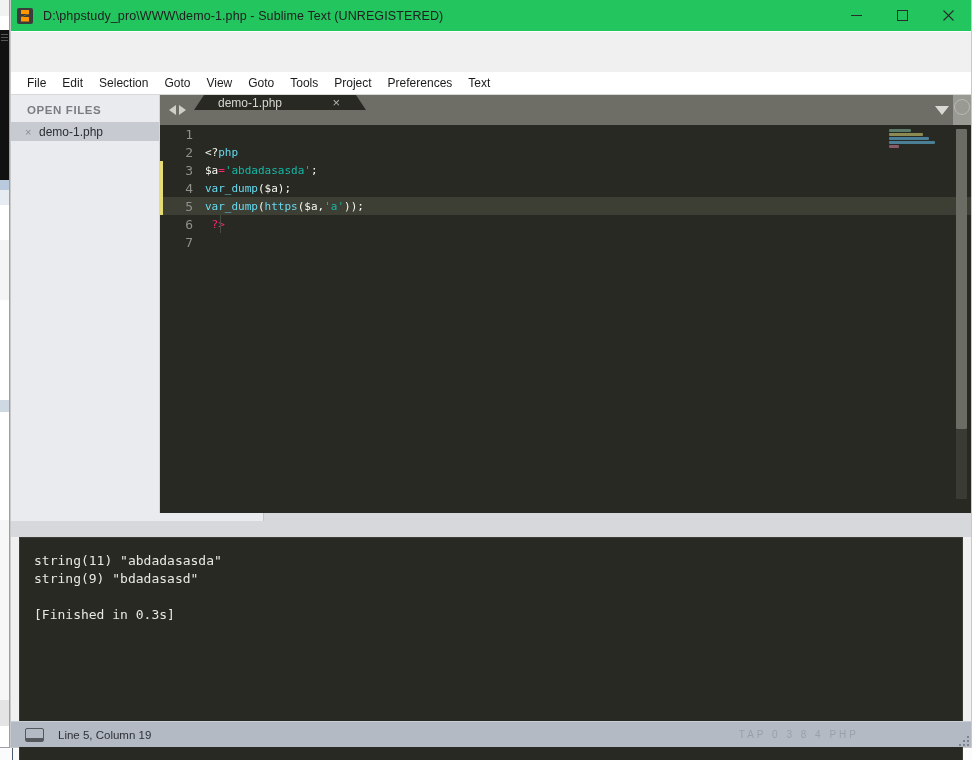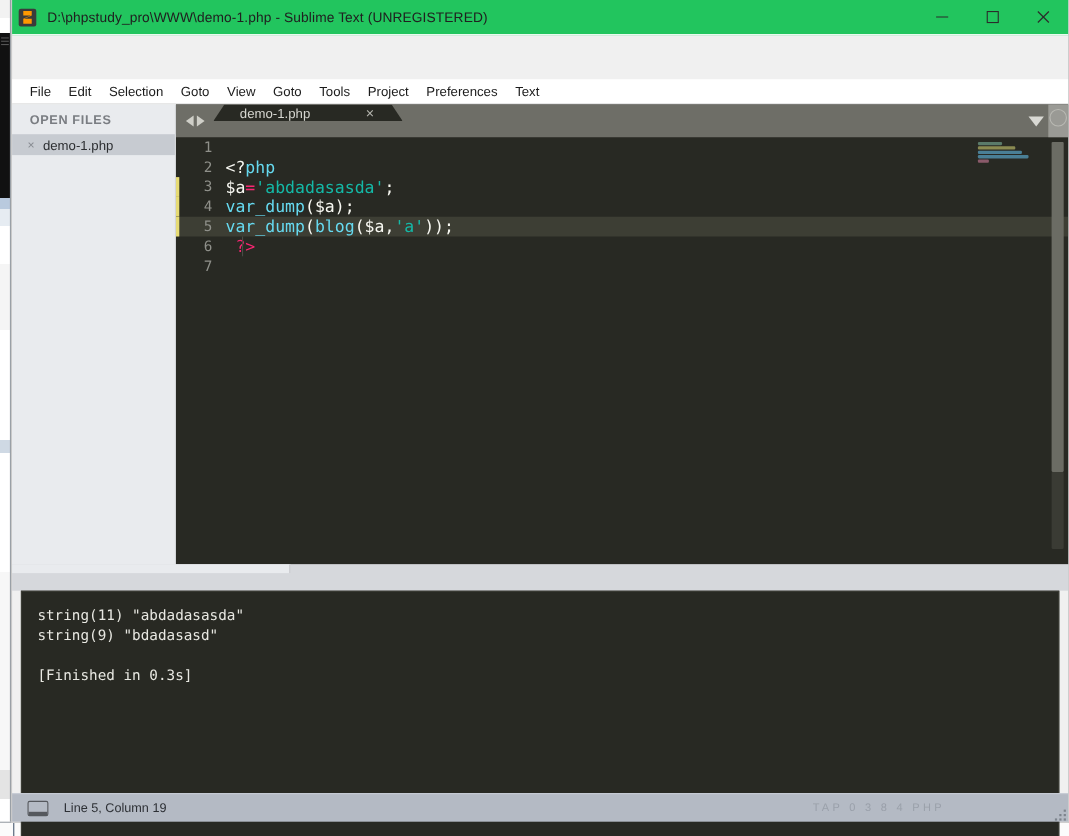--- a/index.html
+++ b/index.html
@@ -298,21 +298,21 @@
     width: 45px;
     text-align: right;
     padding-right: 12px;
     box-sizing: border-box;
     font-size: 13px;
     color: #8f908a;
     flex: none;
     font-family: "DejaVu Sans Mono", monospace;
   }
   .ctext {
-    font-size: 15px;
+    font-size: 11px;
     white-space: pre;
     color: #f8f8f2;
     font-family: "DejaVu Sans Mono", monospace;
   }
   .t-white  { color: #f8f8f2; }
   .t-fn     { color: #66d9ef; }
   .t-str    { color: #14b8a6; }
   .t-op     { color: #f92672; }
   .t-var    { color: #f8f8f2; }
   .t-tag    { color: #f92672; }
@@ -554,21 +554,21 @@
               <div class="ctext"><span class="t-var">$a</span><span class="t-op">=</span><span class="t-str">'abdadasasda'</span><span class="t-white">;</span></div>
             </div>
             <div class="crow">
               <div class="mod-bar"></div>
               <div class="lineno">4</div>
               <div class="ctext"><span class="t-fn">var_dump</span><span class="t-white">($a);</span></div>
             </div>
             <div class="crow active">
               <div class="mod-bar"></div>
               <div class="lineno">5</div>
-              <div class="ctext"><span class="t-fn">var_dump</span><span class="t-white">(</span><span class="t-fn">blog</span><span class="t-white">($a,</span><span class="t-str">'a'</span><span class="t-white">));</span></div>
+              <div class="ctext"><span class="t-fn">var_dump</span><span class="t-white">(</span><span class="t-fn">https</span><span class="t-white">($a,</span><span class="t-str">'a'</span><span class="t-white">));</span></div>
             </div>
             <div class="crow">
               <div class="guide"></div>
               <div class="lineno">6</div>
               <div class="ctext"><span class="t-tag"> ?&gt;</span></div>
             </div>
             <div class="crow">
               <div class="lineno">7</div>
               <div class="ctext"></div>
             </div>

